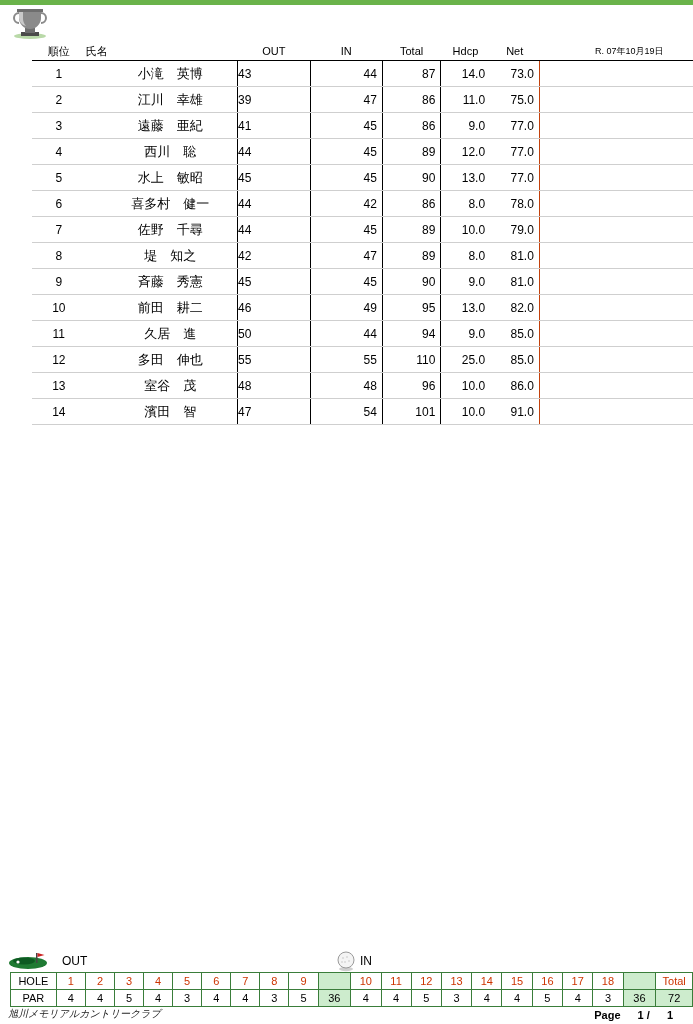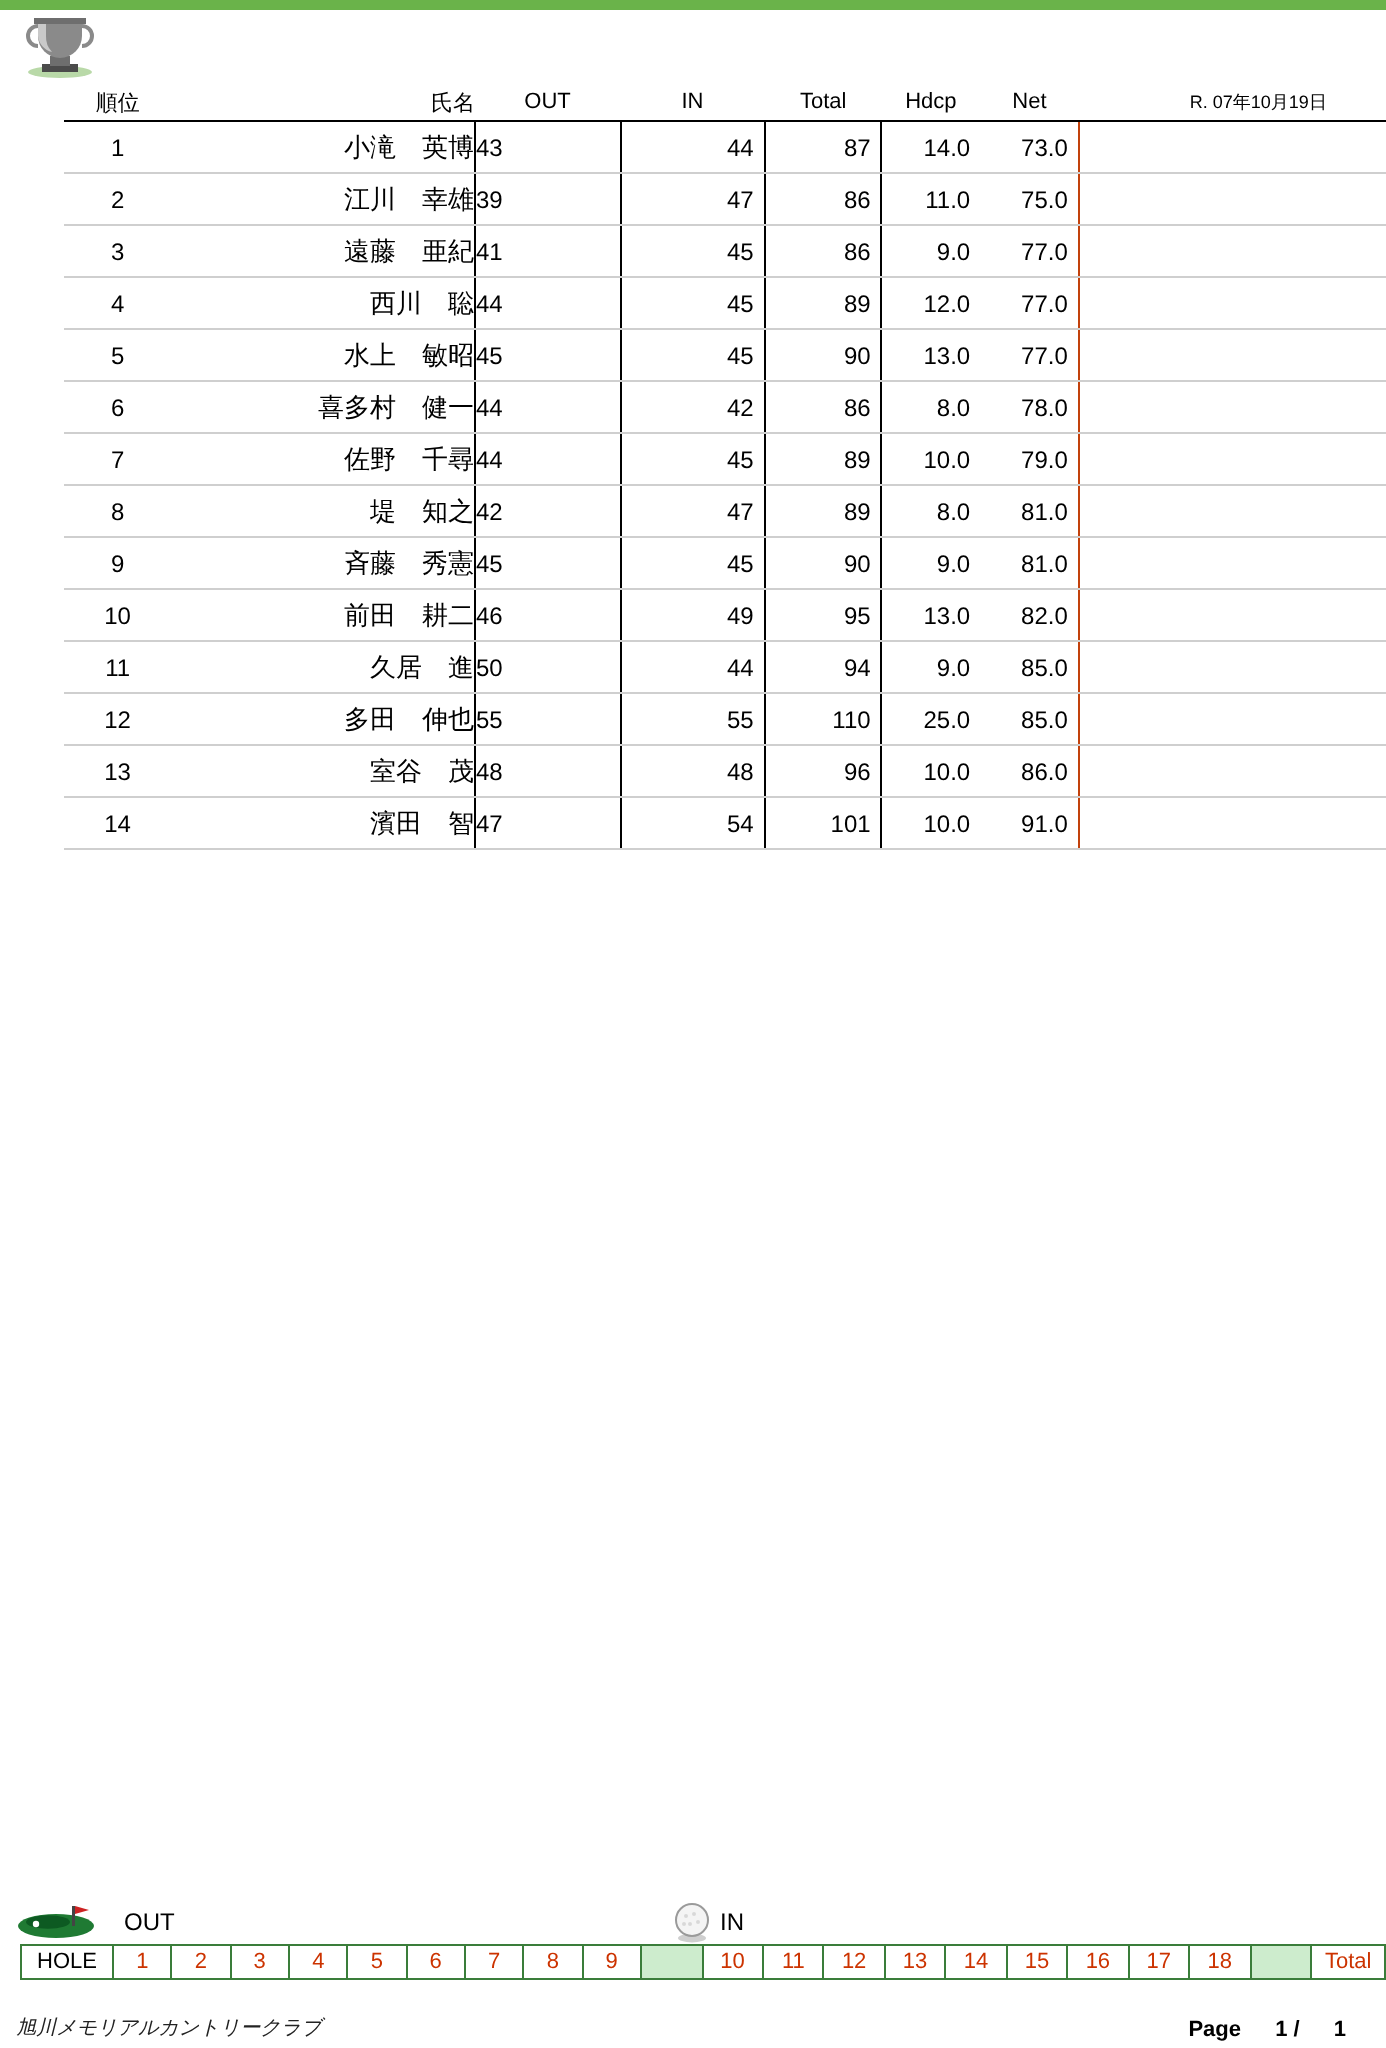--- a/index.html
+++ b/index.html
@@ -46,28 +46,28 @@
     text-align:center;
     border-bottom:1px solid #000;
   }
   .hdr-row td.c-date{
     font-size:9px;text-align:center;padding-right:6px;
   }
   tr.data-row td{
     border-bottom:1px solid #cfcfcf;
   }
   .c-rank{width:58px;text-align:center;}
-  .c-name{width:145px;text-align:right;padding-left:18px !important;}
+  .c-name{width:145px;text-align:center;padding-left:18px !important;}
   .c-out{width:72px;text-align:left;padding-right:5px !important;}
   .c-in{width:72px;text-align:right;padding-right:5px !important;}
   .c-total{width:56px;text-align:right;padding-right:5px !important;}
   .c-hdcp{width:46px;text-align:right;padding-right:5px !important;}
   .c-net{width:46px;text-align:right;padding-right:5px !important;}
   .c-date{width:198px;}
-  .hdr-row .c-name{text-align:right;padding-left:0 !important;}
+  .hdr-row .c-name{text-align:left;padding-left:0 !important;}
   .hdr-row .c-out,.hdr-row .c-in,.hdr-row .c-total,
   .hdr-row .c-hdcp,.hdr-row .c-net{text-align:center;padding-right:0 !important;}
 
   .data-row .c-out,.data-row .c-in,.data-row .c-total{
     border-left:1px solid #000;border-right:1px solid #000;
   }
   .data-row .c-out{border-left:1px solid #000;}
   .data-row .c-net{border-right:1px solid #000;}
   .data-row .c-hdcp{border-right:1px solid #000;}
   .data-row td.c-rank,.data-row td.c-name,.data-row td.c-date{
@@ -345,20 +345,44 @@
           <td>12</td>
           <td>13</td>
           <td>14</td>
           <td>15</td>
           <td>16</td>
           <td>17</td>
           <td>18</td>
           <td class="sum"></td>
           <td class="totalhdr">Total</td>
         </tr>
+        <tr class="par">
+          <td class="lbl">PAR</td>
+          <td>4</td>
+          <td>4</td>
+          <td>5</td>
+          <td>4</td>
+          <td>3</td>
+          <td>4</td>
+          <td>4</td>
+          <td>3</td>
+          <td>5</td>
+          <td class="sum">36</td>
+          <td>4</td>
+          <td>4</td>
+          <td>5</td>
+          <td>3</td>
+          <td>4</td>
+          <td>4</td>
+          <td>5</td>
+          <td>4</td>
+          <td>3</td>
+          <td class="sum">36</td>
+          <td class="grand">72</td>
+        </tr>
       </tbody>
   </table>
 
   <div class="footer-left">旭川メモリアルカントリークラブ</div>
   <div class="footer-page">
     <span>Page</span>
     <span class="pg">1</span>
     <span>/</span>
     <span class="pg2">1</span>
   </div>

